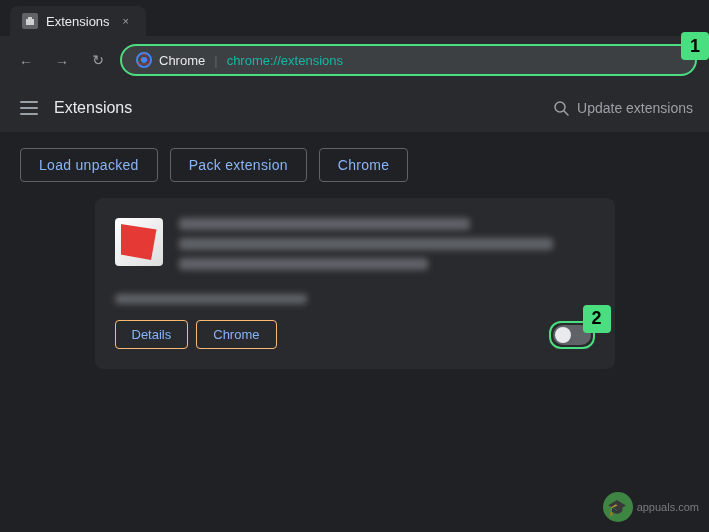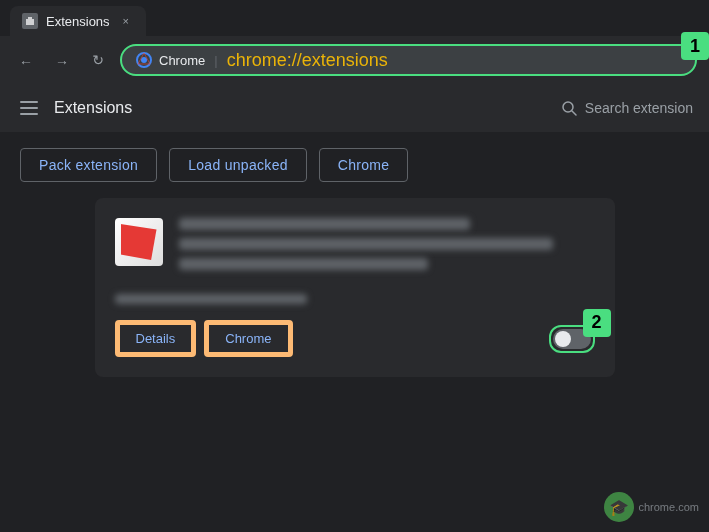--- a/index.html
+++ b/index.html
@@ -102,22 +102,22 @@
       font-weight: 500;
     }
 
     .separator {
       color: #5f6368;
       font-size: 13px;
       margin: 0 2px;
     }
 
     .url-text {
-      color: #eab308;
-      font-size: 18px;
+      color: #14b8a6;
+      font-size: 13px;
     }
 
     .step-badge {
       position: absolute;
       top: -14px;
       right: -14px;
       width: 28px;
       height: 28px;
       background: #4ade80;
       border-radius: 4px;
@@ -271,21 +271,21 @@
 
     .card-buttons {
       display: flex;
       align-items: center;
       gap: 8px;
       margin-top: 16px;
     }
 
     .card-btn {
       background: transparent;
-      border: 5px solid #fdba74;
+      border: 1px solid #fdba74;
       border-radius: 4px;
       color: #8ab4f8;
       padding: 6px 16px;
       font-size: 13px;
       cursor: pointer;
       font-weight: 500;
     }
 
     .toggle-wrapper {
       display: flex;
@@ -410,27 +410,27 @@
       <span></span>
       <span></span>
       <span></span>
     </div>
     <span class="ext-title">Extensions</span>
     <div class="search-area">
       <svg width="16" height="16" viewBox="0 0 16 16" fill="none">
         <circle cx="7" cy="7" r="5" stroke="#9aa0a6" stroke-width="1.5"></circle>
         <line x1="11" y1="11" x2="15" y2="15" stroke="#9aa0a6" stroke-width="1.5" stroke-linecap="round"></line>
       </svg>
-      <span>Search extension</span>
+      <span>Update extensions</span>
     </div>
   </div>
 
   <div class="ext-toolbar">
+    <button class="toolbar-btn">Load unpacked</button>
     <button class="toolbar-btn">Pack extension</button>
-    <button class="toolbar-btn">Load unpacked</button>
     <button class="toolbar-btn">Chrome</button>
   </div>
 
   <div class="ext-content">
     <div class="ext-card">
 
       <div class="ext-card-header">
 
         <div class="ext-icon-placeholder">
           <div class="ext-icon-inner">
@@ -459,14 +459,14 @@
         </div>
       </div>
 
     </div>
   </div>
 
 </div>
 
 <div class="watermark">
   <div class="watermark-icon">🎓</div>
-  <span class="watermark-text">chrome.com</span>
+  <span class="watermark-text">appuals.com</span>
 </div>
 
 </body></html>

